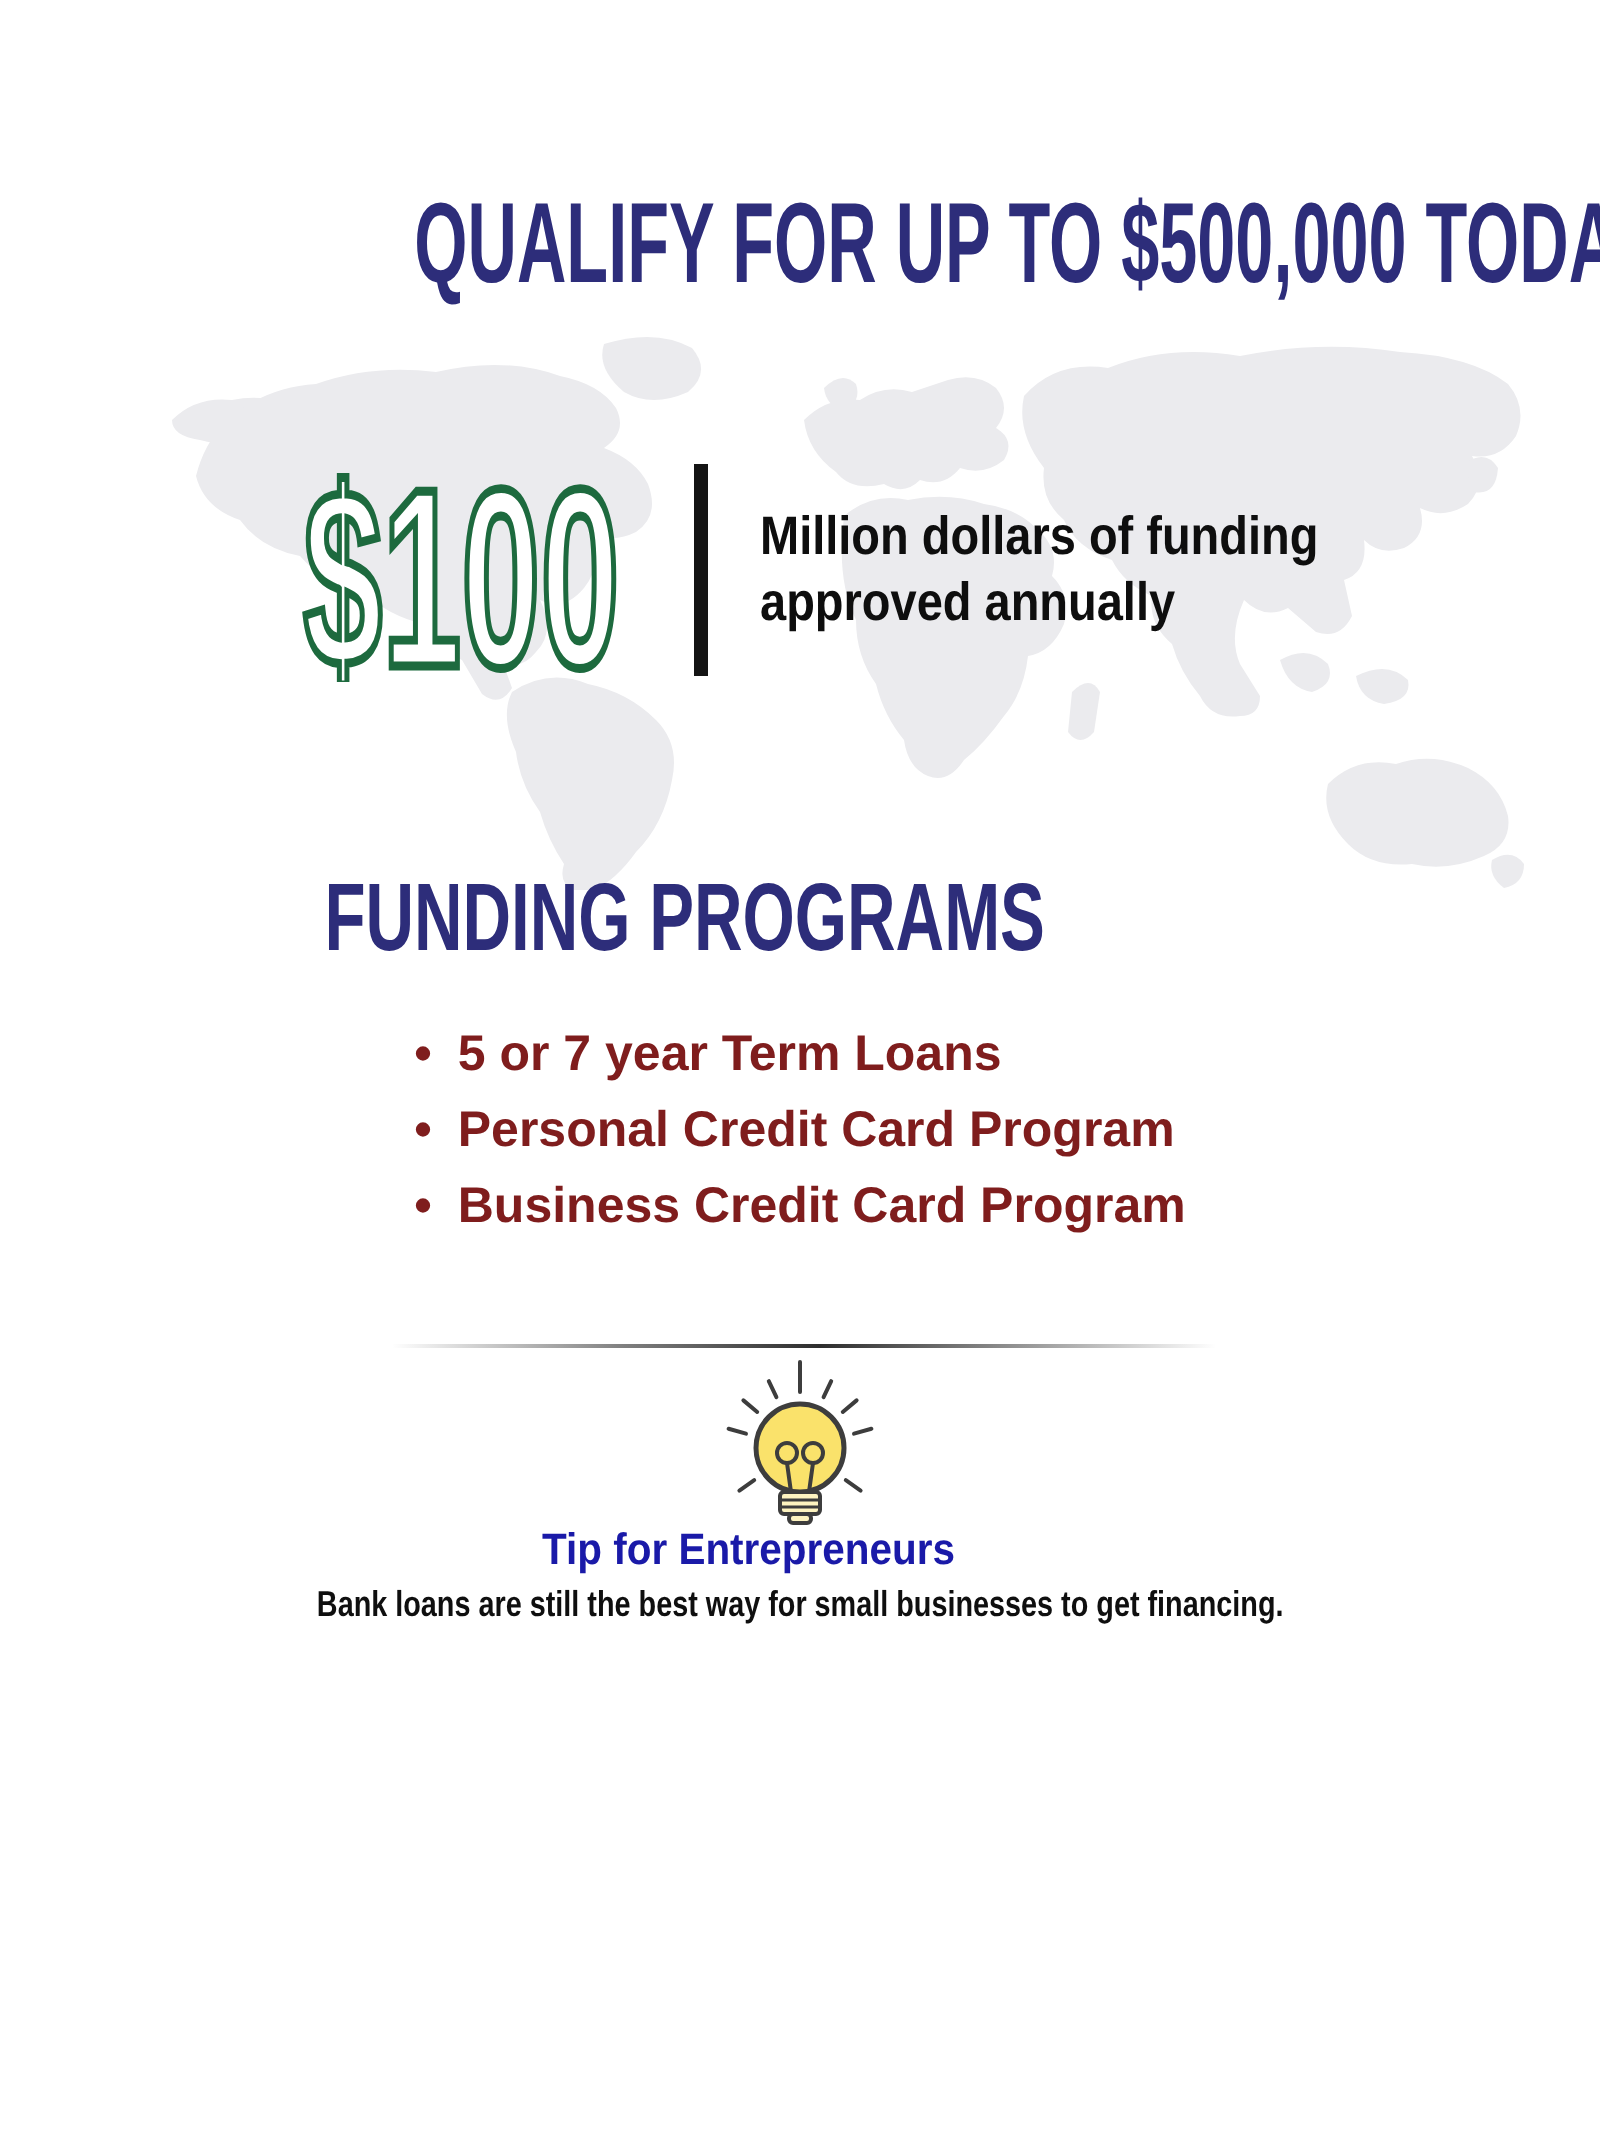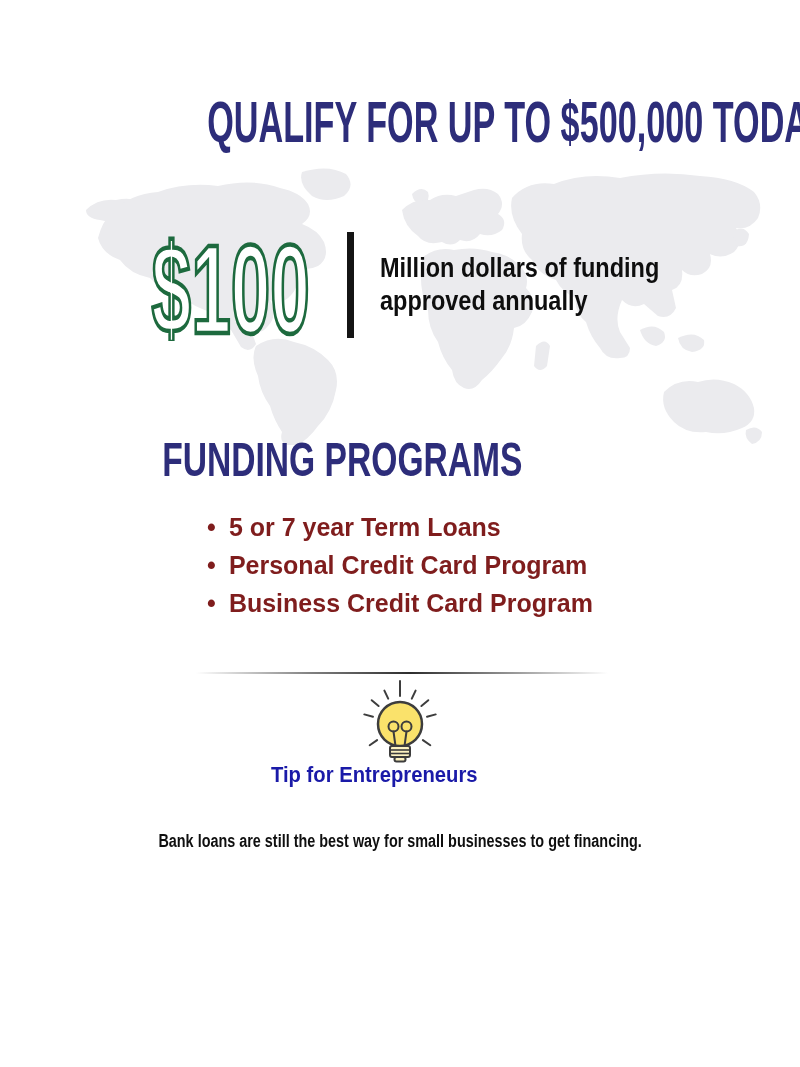--- a/index.html
+++ b/index.html
@@ -39,21 +39,21 @@
                rgba(45,45,45,1) 52%, rgba(90,90,90,0.6) 78%, rgba(140,140,140,0) 100%);
   }
   
   .bulb-wrap { position:absolute; top:680px; left:0; width:800px; text-align:center; }
   .tip-title { position:absolute; top:762px; left:0; width:652px; text-align:center;margin-left:48px; }
   .tip-title span {
     display:inline-block; font-size:22px; font-weight:bold; color:#1a1aa8;
     transform:scaleX(0.92); transform-origin:50% 50%; line-height:1.2;
   }
   .tip-body { position:absolute; top:792px; left:0; width:800px; text-align:center; }
-  .tip-body .tip-line { line-height:21.5px; white-space:nowrap;margin-top:39px; }
+  .tip-body .tip-line { line-height:21.5px; white-space:nowrap; }
   .tip-body .tip-line span {
     display:inline-block; font-size:18px; font-weight:bold; color:#0f0f0f;
     transform:scaleX(0.80); transform-origin:50% 50%;
   }
 </style>
 </head>
 <body>
 
 <div id="poster">
 

